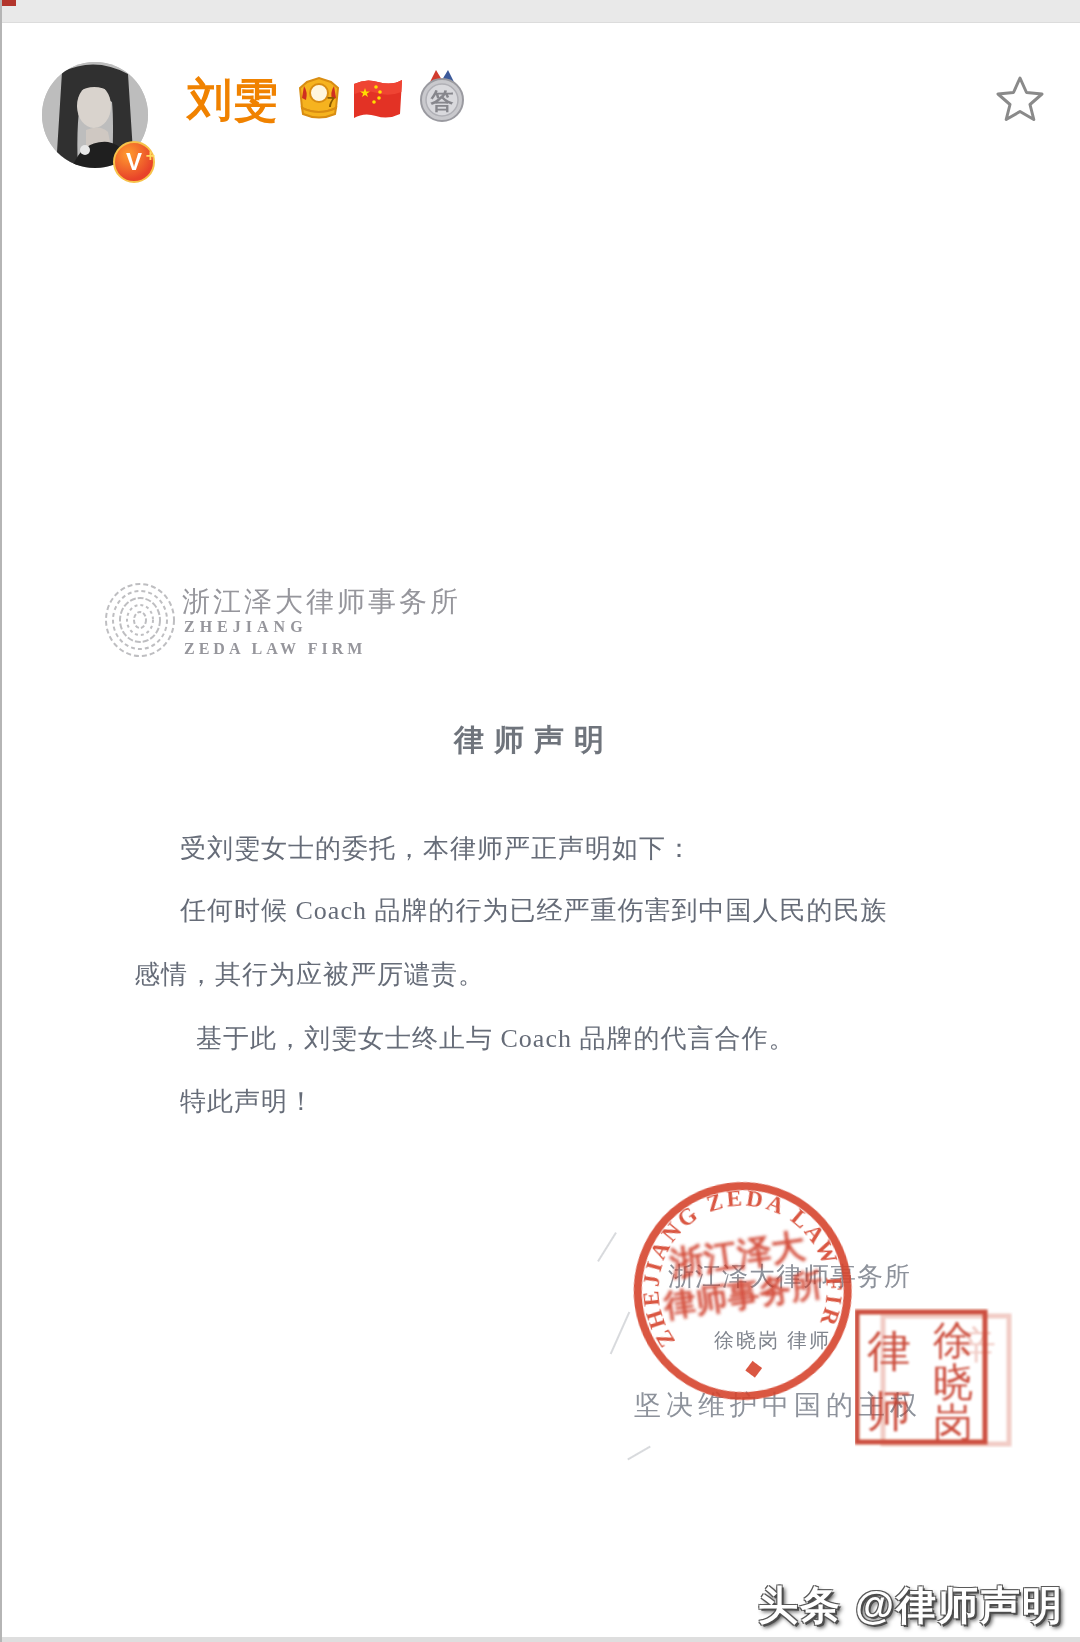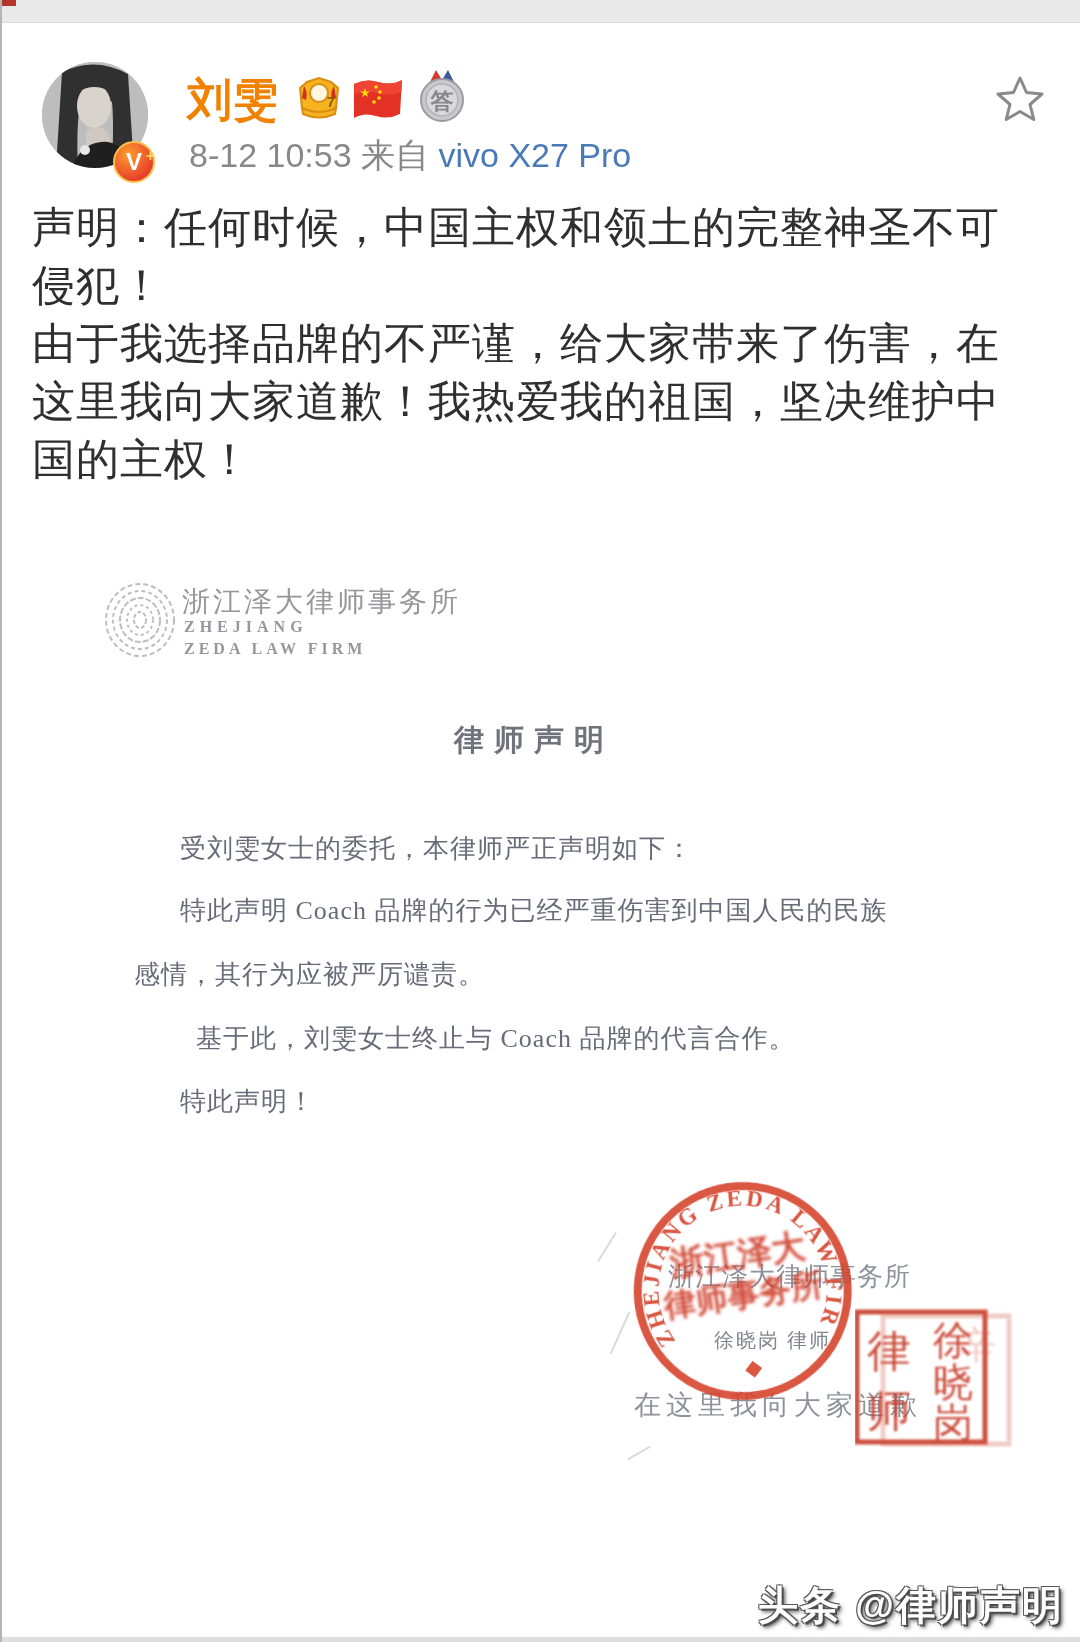--- a/index.html
+++ b/index.html
@@ -113,32 +113,21 @@
       <text x="26" y="39" font-size="23" font-weight="bold" fill="#86868c" text-anchor="middle" font-family="'Liberation Sans',sans-serif">答</text>
     </svg>
   </div>
 
   <div class="favstar">
     <svg width="50" height="50" viewBox="0 0 50 50">
       <polygon points="25,4 31.5,18.5 47,20 35,30.5 38.8,45.5 25,37.5 11.2,45.5 15,30.5 3,20 18.5,18.5" fill="none" stroke="#8a8a8a" stroke-width="3" stroke-linejoin="round"></polygon>
     </svg>
   </div>
 
-  <div class="meta">
-    <span>8-12 10:53</span>
-    <span> </span>
-    <span>来自</span>
-    <span> </span>
-    <span class="src">vivo X27 Pro</span>
-  </div>
-
-  <div class="content">
-    <p>声明：任何时候，中国主权和领土的完整神圣不可侵犯！</p>
-    <p>由于我选择品牌的不严谨，给大家带来了伤害，在这里我向大家道歉！我热爱我的祖国，坚决维护中国的主权！</p>
-  </div>
+
 
   <div>
 
     <div class="letter-abs fingerprint" style="position:absolute;">
       <svg width="76" height="78" viewBox="0 0 76 78" style="filter:blur(.6px);opacity:.75;">
         <g fill="none" stroke="#a9a9ad">
           <ellipse cx="38" cy="39" rx="34" ry="36" stroke-width="2" stroke-dasharray="5 3"></ellipse>
           <ellipse cx="38" cy="39" rx="27" ry="29" stroke-width="2" stroke-dasharray="4 3"></ellipse>
           <ellipse cx="38" cy="39" rx="20" ry="22" stroke-width="2" stroke-dasharray="6 2"></ellipse>
           <ellipse cx="38" cy="39" rx="13" ry="15" stroke-width="2" stroke-dasharray="3 3"></ellipse>
@@ -146,28 +135,28 @@
         </g>
       </svg>
     </div>
     <div class="letter-abs firm-cn" style="position:absolute;">浙江泽大律师事务所</div>
     <div class="letter-abs firm-en1" style="position:absolute;">ZHEJIANG</div>
     <div class="letter-abs firm-en2" style="position:absolute;">ZEDA LAW FIRM</div>
 
     <div class="letter-abs letter-title" style="position:absolute;font-family:Liberation Mono, monospace;">律师声明</div>
 
     <div class="letter-abs bodyline l0" style="position:absolute;">受刘雯女士的委托，本律师严正声明如下：</div>
-    <div class="letter-abs bodyline l1" style="position:absolute;">特此声明 Coach 品牌的行为已经严重伤害到中国人民的民族</div>
+    <div class="letter-abs bodyline l1" style="position:absolute;">任何时候 Coach 品牌的行为已经严重伤害到中国人民的民族</div>
     <div class="letter-abs bodyline l2" style="position:absolute;">感情，其行为应被严厉谴责。</div>
     <div class="letter-abs bodyline l3" style="position:absolute;">基于此，刘雯女士终止与 Coach 品牌的代言合作。</div>
     <div class="letter-abs bodyline l4" style="position:absolute;">特此声明！</div>
 
     <div class="letter-abs sig-firm" style="position:absolute;">浙江泽大律师事务所</div>
     <div class="letter-abs sig-name" style="position:absolute;">徐晓岗  律师</div>
-    <div class="letter-abs sig-date" style="position:absolute;">在这里我向大家道歉</div>
+    <div class="letter-abs sig-date" style="position:absolute;">坚决维护中国的主权</div>
 
     <div class="scribble sc1"></div>
     <div class="scribble sc2"></div>
     <div class="scribble sc3"></div>
 
     <div class="roundseal">
       <svg width="226" height="226" viewBox="0 0 226 226">
         <defs>
           <path id="arcPath" d="M 41 155 A 84 84 0 1 1 185 155" fill="none"></path>
           <filter id="blur1">

